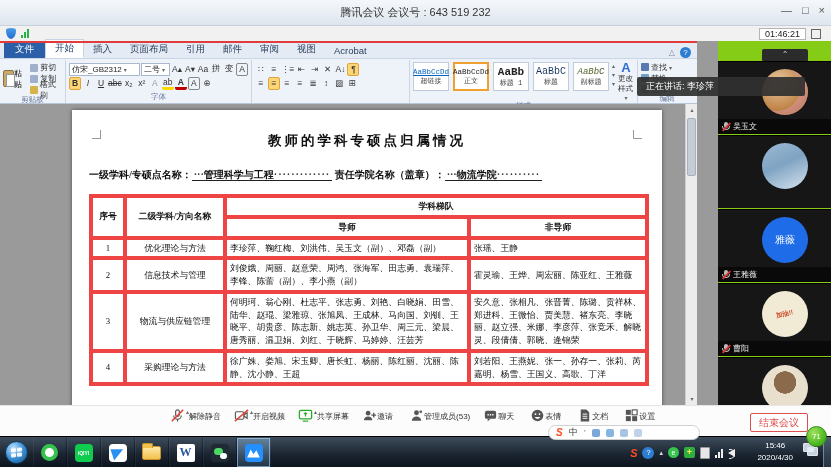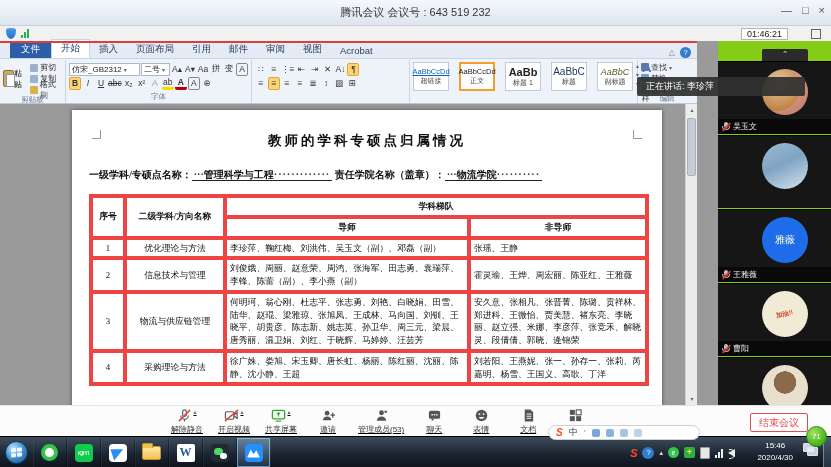--- a/index.html
+++ b/index.html
@@ -14,31 +14,31 @@
   .winctrl { position:absolute; right:6px; top:4px; display:flex; gap:10px; color:#555; font-size:11px; }
   .winctrl span { cursor:default; }
 
   
   .subbar { position:absolute; left:0; top:26px; width:831px; height:15px; background:#f1f1f1;
     display:flex; align-items:center; }
   .shield { width:10px; height:11px; margin-left:6px; background:linear-gradient(#4e9be8,#1f6fd0);
     border-radius:50% 50% 50% 50% / 20% 20% 75% 75%; }
   .sigbars { display:flex; align-items:flex-end; gap:1px; margin-left:5px; height:9px; }
   .sigbars i { width:2px; background:#27b24a; display:block; }
-  .timerbox { margin-left:auto; margin-right:23px; background:#fff; border:1px solid #b5b5b5;
+  .timerbox { margin-left:auto; margin-right:5px; background:#fff; border:1px solid #b5b5b5;
     font-size:9px; color:#222; padding:0 5px; height:12px; line-height:11px; }
   .fsicon { width:10px; height:10px; border:1px solid #666; margin-right:10px; background:
     linear-gradient(#f1f1f1,#f1f1f1) center/6px 2px no-repeat,
     linear-gradient(#f1f1f1,#f1f1f1) center/2px 6px no-repeat; }
 
   
   .word { position:absolute; left:0; top:41px; width:697px; height:364px; background:#eef3fa; }
   .redline { position:absolute; left:0; top:0; width:697px; height:2px; background:#e23b3b; z-index:9; }
   .tabsrow { position:absolute; left:0; top:2px; width:697px; height:16px; background:#e4ebf5;
-    border-bottom:1px solid #c9d5e5; display:flex; align-items:flex-end; padding-left:10px; font-size:9.5px; }
+    border-bottom:1px solid #c9d5e5; display:flex; align-items:flex-end; padding-left:4px; font-size:9.5px; }
   .wtab { padding:2px 9px; color:#2c3f5c; }
   .wtab.file { background:#2b5fa8; color:#fff; padding:2px 11px; }
   .wtab.active { background:#fff; border:1px solid #c9d5e5; border-bottom:1px solid #fff; color:#1e3c6e; }
   .tabsrow .rightico { margin-left:auto; display:flex; align-items:center; gap:5px; margin-right:6px; }
   .collapse-r { color:#7a8aa0; font-size:8px; }
   .helpico { width:11px; height:11px; border-radius:50%; background:#2d7dd2; color:#fff; font-size:8px;
     display:flex; align-items:center; justify-content:center; }
 
   .ribbon { position:absolute; left:0; top:19px; width:697px; height:44px; display:flex;
     background:#eef3fa; border-bottom:1px solid #b8c6da; }
@@ -55,21 +55,21 @@
   .caretd { font-size:6px; color:#666; }
   
   .pastebig { display:flex; flex-direction:row; align-items:center; width:26px; }
   .clipico { width:13px; height:17px; background:#c8a96a; border:1px solid #8a7342; border-radius:2px; position:relative; }
   .clipico::after { content:""; position:absolute; left:2px; top:3px; width:7px; height:11px; background:#fff; border:1px solid #999; }
   .miniit { display:flex; align-items:center; gap:2px; font-size:8px; color:#333; height:11px; }
   .mini-ic { width:8px; height:8px; border-radius:1px; background:#9fb0cc; }
   .combo { background:#fff; border:1px solid #a9b8cc; font-size:8px; color:#222; height:13px;
     display:flex; align-items:center; padding:0 2px; gap:2px; }
   
-  .stylecards { display:flex; gap:10px; }
+  .stylecards { display:flex; gap:4px;font-family:Liberation Mono, monospace; }
   .scard { width:36px; height:29px; border:1px solid #c0cbdc; background:#fff; display:flex;
     flex-direction:column; align-items:center; justify-content:center; }
   .scard.sel { border:2px solid #f0a030; }
   .sprev { font-size:7.5px; color:#222; }
   .sprev.link { color:#0563c1; text-decoration:underline; }
   .sprev.h1 { font-size:11px; font-weight:bold; }
   .sprev.h { font-size:10px; color:#17365d; }
   .sprev.sub { font-size:9px; color:#4f6228; font-style:italic; }
   .slab { font-size:7px; color:#444; }
   .chstyle { display:flex; flex-direction:column; align-items:center; width:34px; font-size:7.5px; color:#333; }
@@ -123,21 +123,21 @@
   .micoff i { position:absolute; left:0; bottom:2px; width:8px; height:4px; border:1px solid #bbb; border-top:none; border-radius:0 0 4px 4px; }
   .micoff::after { content:""; position:absolute; left:-1px; top:4px; width:11px; height:2px; background:#d33; transform:rotate(-45deg); }
 
   
   .toast { position:absolute; left:637px; top:77px; width:168px; height:19px; background:rgba(48,48,48,.93);
     color:#fff; font-size:9px; line-height:19px; padding-left:9px; border-radius:2px; z-index:50; }
 
   
   .meetbar { position:absolute; left:0; top:405px; width:831px; height:31px; background:#fcfcfc; border-top:1px solid #e6e6e6; }
   .mbtns { position:absolute; left:170px; top:2px; display:flex; gap:13px; align-items:flex-start; }
-  .mbtn { display:flex; flex-direction:column; align-items:center; min-width:34px;text-decoration:underline; }
+  .mbtn { display:flex; align-items:center; min-width:34px; }
   .mbtn .irow { display:flex; align-items:flex-start; gap:1px; height:15px; }
   .mbtn .lbl { font-size:8px; color:#333; margin-top:1px; white-space:nowrap; }
   .endbtn { position:absolute; right:23px; top:7px; width:58px; height:19px; background:#fff; border:1px solid #e04e4e;
     color:#e04e4e; font-size:10px; border-radius:2px; display:flex; align-items:center; justify-content:center; }
 
   
   .sogou { position:absolute; left:548px; top:425px; width:152px; height:15px; background:#fff;
     border:1px solid #d0d0d0; border-radius:8px; display:flex; align-items:center; gap:6px;
     padding:0 7px; font-size:9px; z-index:60; }
   .slogo { color:#ff4a1f; font-weight:bold; font-style:italic; font-size:10px; }

